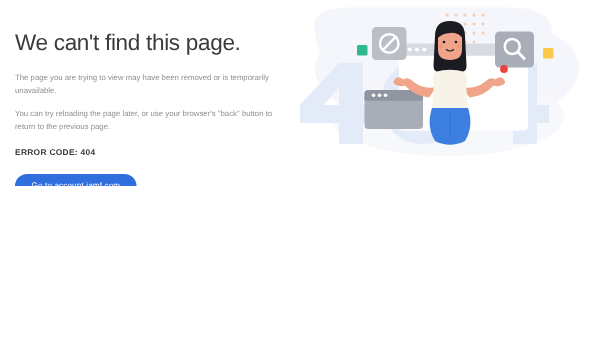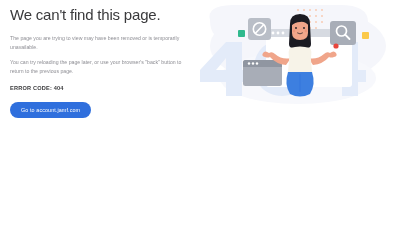--- a/index.html
+++ b/index.html
@@ -18,21 +18,21 @@
     width: 399px;
     height: 124px;
     background: #ffffff;
     overflow: hidden;
   }
 
   
   .content {
     position: absolute;
     left: 10px;
-    top: 6px;
+    top: 20px;
     width: 195px;
     z-index: 5;
   }
   .heading {
     font-size: 15px;
     font-weight: 400;
     color: #3a3a3c;
     letter-spacing: -0.2px;
     line-height: 1.2;
     margin: 0 0 10px 0;

